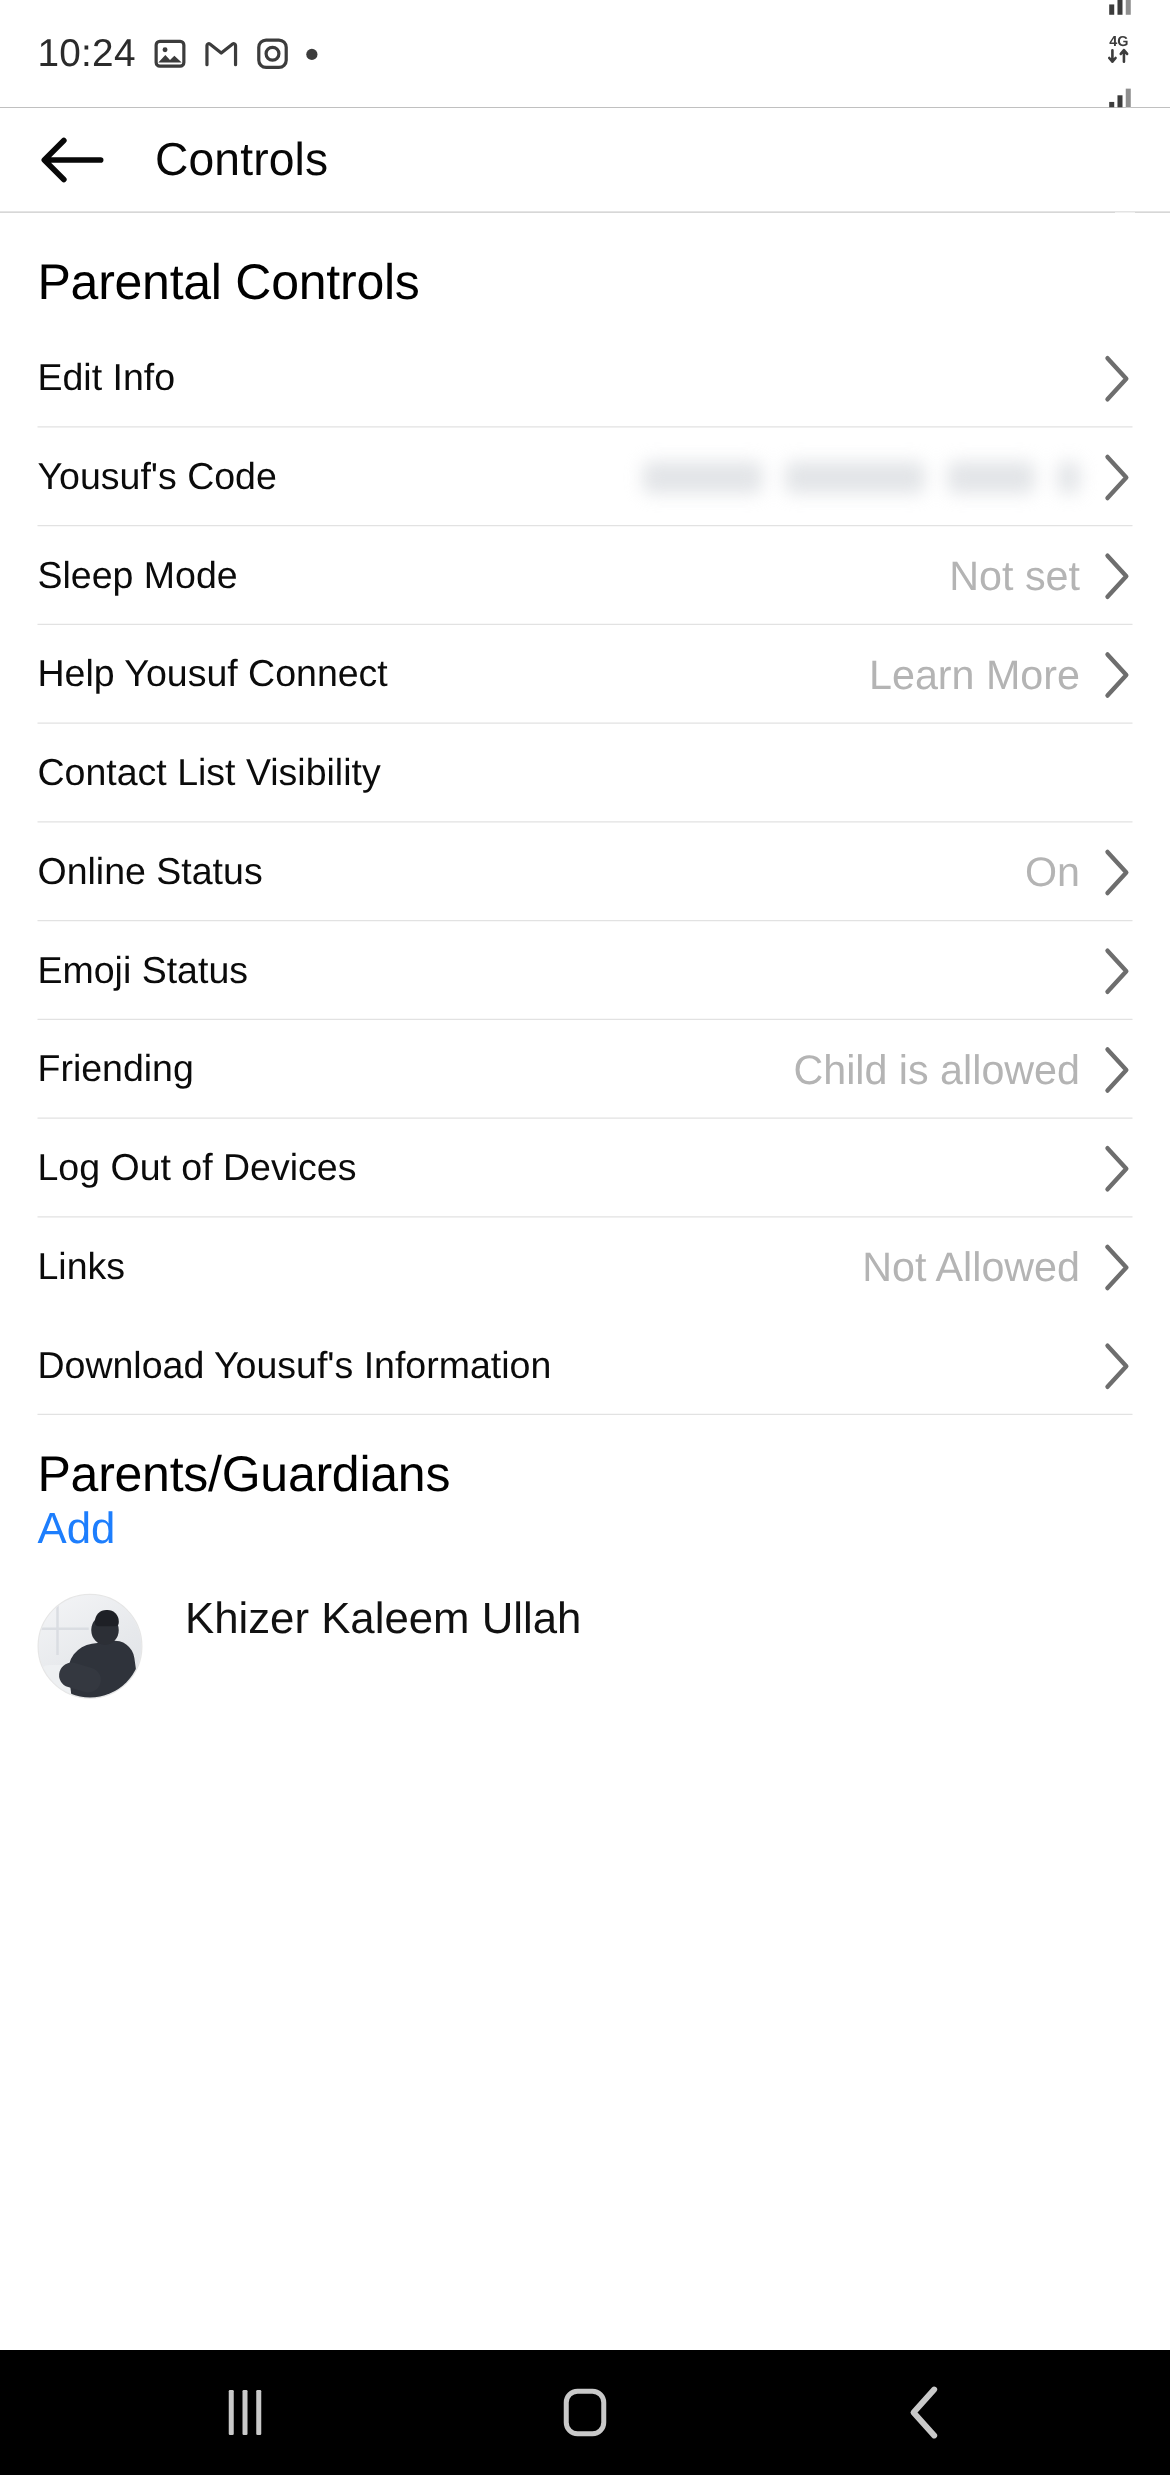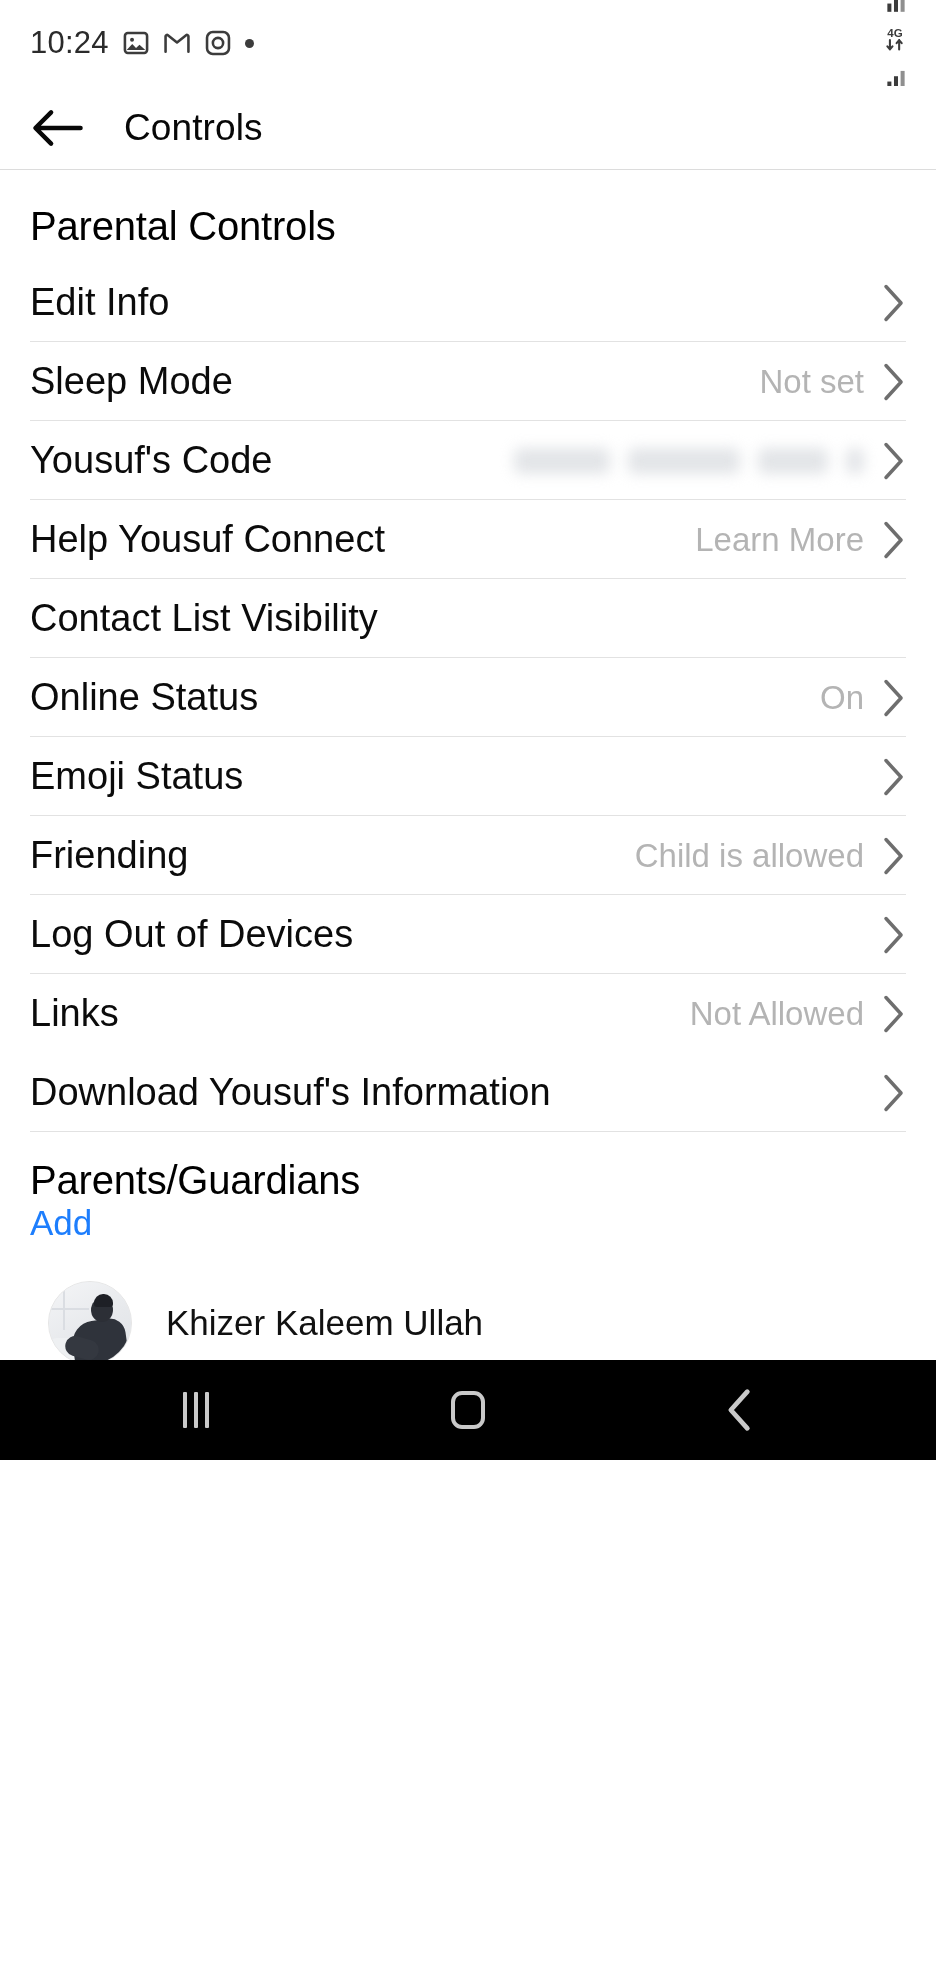--- a/index.html
+++ b/index.html
@@ -3,21 +3,21 @@
 <meta charset="utf-8">
 <style>
   * { margin:0; padding:0; box-sizing:border-box; }
   html, body { width:936px; height:1980px; }
   body {
     font-family: "Liberation Sans", sans-serif;
     background:#ffffff;
     color:#000000;
     overflow:hidden;
   }
-  .screen { position:relative; width:936px; height:1460px; display:flex; flex-direction:column; background:#000000;border-radius:11px; }
+  .screen { position:relative; width:936px; height:1980px; display:flex; flex-direction:column; background:#000000;border-radius:11px; }
 
   
   .statusbar {
     height:86px; flex:0 0 86px;
     display:flex; align-items:center;
     padding:0 26px 0 30px;
     background:#ffffff;
   }
   .sb-left { display:flex; align-items:center; gap:13px; }
   .sb-time { font-size:31px; color:#2b2b2b; letter-spacing:0.2px; font-weight:400; }
@@ -49,21 +49,21 @@
   .section-title { font-size:40px; font-weight:400; color:#000; letter-spacing:-0.2px; }
   .section-action { font-size:35px; color:#1d7efd; font-weight:400; }
 
   .rows { padding:0 0 0 0; }
   .row {
     position:relative;
     height:79px;
     display:flex; align-items:center;
     padding:0 30px 0 30px;
   }
-  .row-label { font-size:38px; color:#0b0b0b; white-space:nowrap; }
+  .row-label { font-size:30px; color:#0b0b0b; white-space:nowrap; }
   .row-right { margin-left:auto; display:flex; align-items:center; gap:16px; }
   .row-value { font-size:33px; color:#b4b4b4; white-space:nowrap; }
   .chev { flex:0 0 auto; display:flex; align-items:center; justify-content:center; width:26px; }
 
   .row-divider::after {
     content:"";
     position:absolute;
     left:30px; right:30px; bottom:0;
     height:1.5px;
     background:#e2e2e2;
@@ -82,22 +82,22 @@
     background:#d9dce0;
   }
   .rb1 { width:96px; }
   .rb2 { width:112px; }
   .rb3 { width:70px; }
   .rb4 { width:18px; }
 
   
   .guardian-list { padding-top:18px; }
   .guardian {
-    display:flex; align-items:center;
-    padding:0 48px;
+    display:flex; align-items:flex-start;
+    padding:0 30px;
     height:96px;
   }
   .avatar {
     width:84px; height:84px; border-radius:50%;
     margin-right:34px;
     overflow:hidden; position:relative;
     background:#eceef1;
     flex:0 0 auto;
     border:1px solid #e6e6e6;
   }
@@ -220,39 +220,39 @@
           <span class="row-label">Edit Info</span>
           <span class="row-right">
             <span class="chev">
               <svg width="26" height="42" viewBox="0 0 14 24">
                 <path d="M3 2.6 11.6 12 3 21.4" fill="none" stroke="#6e6e6e" stroke-width="2" stroke-linecap="round" stroke-linejoin="round"></path>
               </svg>
             </span>
           </span>
         </div>
         <div class="row row-divider">
-          <span class="row-label">Sleep Mode</span>
-          <span class="row-right">
-            <span class="row-value">Not set</span>
-            <span class="chev">
-              <svg width="26" height="42" viewBox="0 0 14 24">
-                <path d="M3 2.6 11.6 12 3 21.4" fill="none" stroke="#6e6e6e" stroke-width="2" stroke-linecap="round" stroke-linejoin="round"></path>
-              </svg>
-            </span>
-          </span>
-        </div>
-        <div class="row row-divider">
           <span class="row-label">Yousuf's Code</span>
           <span class="row-right">
             <span class="redacted">
               <span class="rb1"></span>
               <span class="rb2"></span>
               <span class="rb3"></span>
               <span class="rb4"></span>
             </span>
+            <span class="chev">
+              <svg width="26" height="42" viewBox="0 0 14 24">
+                <path d="M3 2.6 11.6 12 3 21.4" fill="none" stroke="#6e6e6e" stroke-width="2" stroke-linecap="round" stroke-linejoin="round"></path>
+              </svg>
+            </span>
+          </span>
+        </div>
+        <div class="row row-divider">
+          <span class="row-label">Sleep Mode</span>
+          <span class="row-right">
+            <span class="row-value">Not set</span>
             <span class="chev">
               <svg width="26" height="42" viewBox="0 0 14 24">
                 <path d="M3 2.6 11.6 12 3 21.4" fill="none" stroke="#6e6e6e" stroke-width="2" stroke-linecap="round" stroke-linejoin="round"></path>
               </svg>
             </span>
           </span>
         </div>
         <div class="row row-divider">
           <span class="row-label">Help Yousuf Connect</span>
           <span class="row-right">

